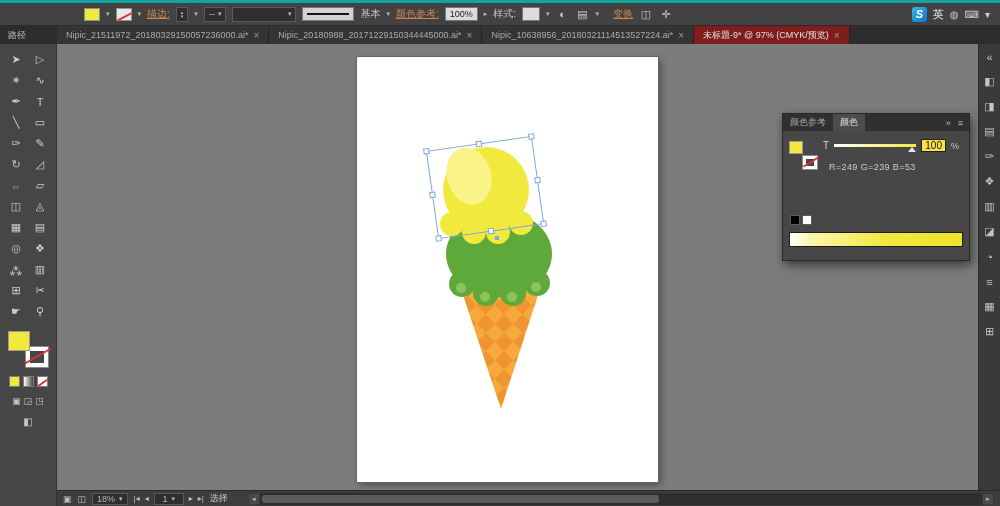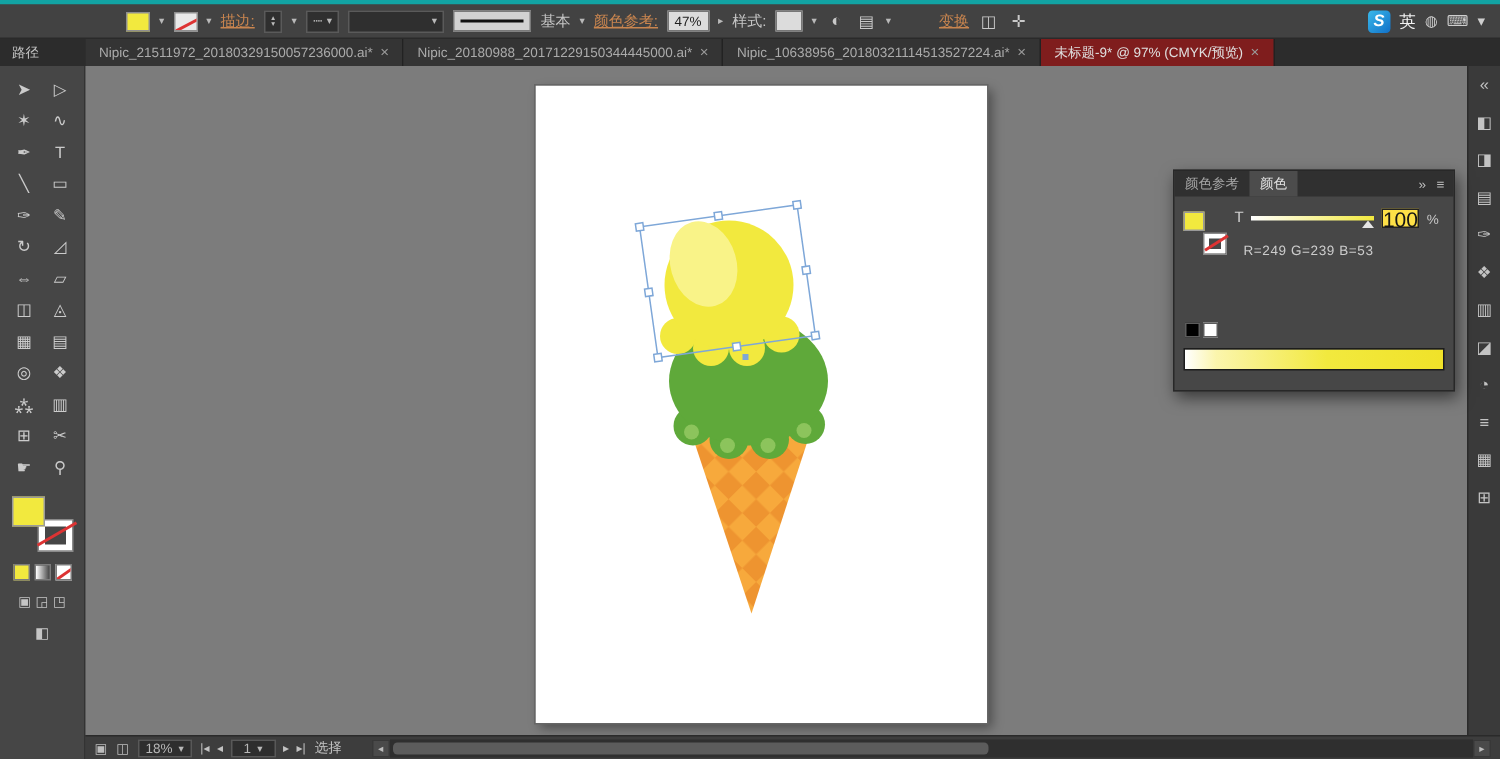--- a/index.html
+++ b/index.html
@@ -81,21 +81,21 @@
   .panel-body{position:relative;height:129px}
   .cp-fs{position:absolute;left:6px;top:10px;width:28px;height:28px}
   .cp-stroke{position:absolute;right:0;bottom:0;width:14px;height:13px;border:3px solid #fff;box-shadow:0 0 0 1px #8a8a8a}
   .cp-stroke::after{content:"";position:absolute;left:-4px;top:2px;width:18px;height:2px;background:#d33;transform:rotate(-32deg)}
   .cp-fill{position:absolute;left:0;top:0;width:14px;height:13px;background:var(--fill-yellow,#F2E93E);border:1px solid #999}
   .tint-row{position:absolute;left:40px;top:8px;display:flex;align-items:center;gap:5px}
   .tint-label{color:#d2d2d2;font-size:10px}
   .tint-track{position:relative;width:82px;height:3px;background:linear-gradient(90deg,#fff,var(--scoop-top,#F2E93E))}
   .tint-handle{position:absolute;left:74px;top:3px;width:0;height:0;border-left:4px solid transparent;border-right:4px solid transparent;border-bottom:5px solid #e5e5e5}
   .tint-value{width:25px;height:13px;background:#fde047;color:#161616;border:1px solid #222;
-    display:flex;align-items:center;justify-content:center;font-size:14px}
+    display:flex;align-items:center;justify-content:center;font-size:10px}
   .rgb-row{position:absolute;left:46px;top:31px;letter-spacing:.4px;color:#cccccc}
   .bw-row{position:absolute;left:7px;top:84px;display:flex;gap:2px}
   .bw{width:10px;height:10px;border:1px solid #5c5c5c;cursor:pointer}
   .bw.black{background:#000}
   .bw.white{background:#fff}
   .ramp{position:absolute;left:6px;right:6px;top:101px;height:15px;border:1px solid #1c1c1c;cursor:crosshair;
     background:linear-gradient(90deg,#ffffff 0%,#fbf5ad 12%,var(--scoop-top,#F2E93E) 55%,#f0e229 100%)}
 
   
   .status-bar{position:absolute;left:57px;right:0;bottom:0;height:16px;background:#3d3d3d;border-top:1px solid #2a2a2a;
@@ -143,33 +143,33 @@
     </div>
 
     <div class="chip">
         <div class="chip-line"></div>
       </div>
     <span>基本</span>
     <span class="dd">▾</span>
 
     <span class="link">颜色参考:</span>
     <div class="light-field">
-        <span>47%</span>
+        <span>100%</span>
       </div>
     <span class="dd">▸</span>
 
     <span>样式:</span>
     <div class="light-field" style="width:18px"></div>
     <span class="dd">▾</span>
 
     <span class="ob-icon">◐</span>
     <span class="ob-icon">▤</span>
     <span class="dd">▾</span>
 
-    <span class="link" style="margin-left:26px">变换</span>
+    <span class="link" style="margin-left:8px">变换</span>
     <span class="ob-icon">◫</span>
     <span class="ob-icon">✛</span>
 
     <div class="ime">
       <div class="ime-logo">S</div>
       <span class="ime-lang">英</span>
       <span class="ime-icon">◍</span>
       <span class="ime-icon">⌨</span>
       <span class="ime-icon">▾</span>
     </div>

